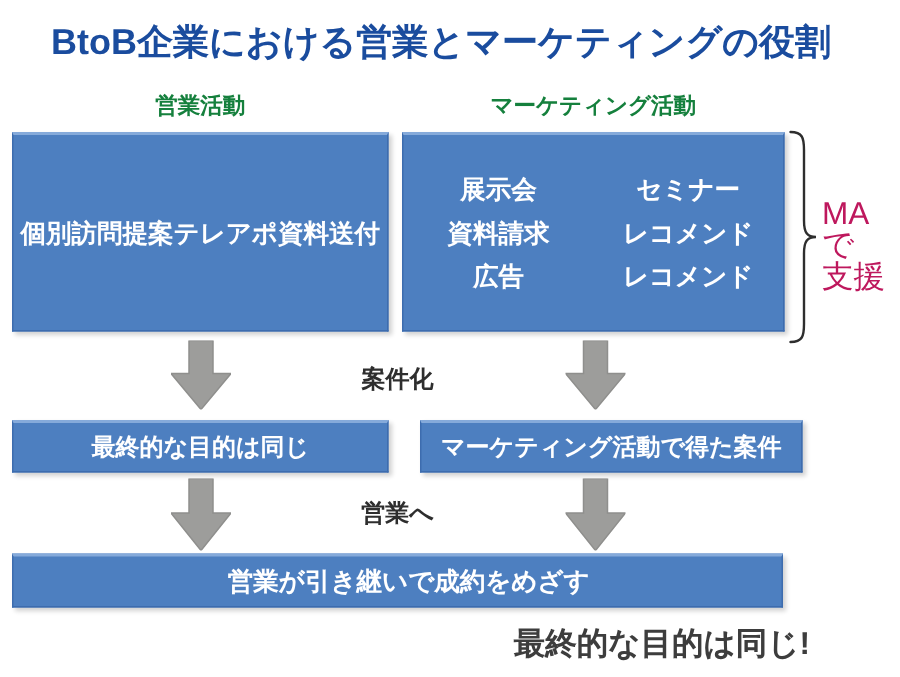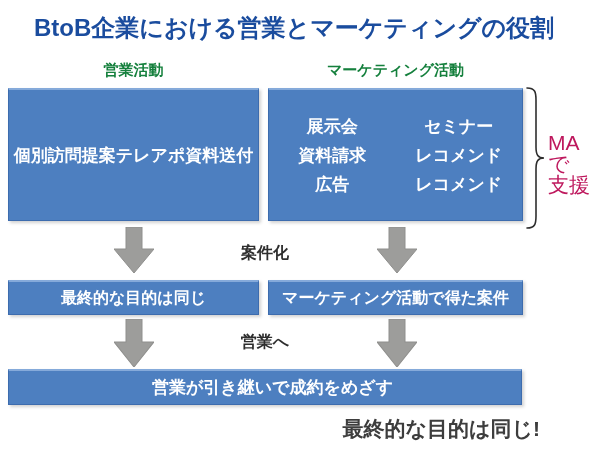--- a/index.html
+++ b/index.html
@@ -54,21 +54,21 @@
 
   .midbar, .finalbar {
     position:absolute; background:#4d7fc0; border:1px solid #3d6cae;
     border-top:2px solid #85aada; box-shadow:2px 2px 3px rgba(0,0,0,0.18);
     color:#ffffff; font-weight:bold; font-size:16px;
     display:flex; align-items:center; justify-content:center;
     box-sizing:border-box; white-space:nowrap;
   }
   .midbar { top:280px; height:35px; }
   .midbar.sales { left:8px; width:251px; }
-  .midbar.marketing { left:268px; width:255px; }
+  .midbar.marketing { left:280px; width:255px; }
   .finalbar { left:8px; top:369px; width:514px; height:36px; font-size:17px;padding-left:15px; }
 
   .conclusion {
     position:absolute; left:10px; top:415px; width:530px; text-align:right;
     font-size:21px; font-weight:bold; color:#3d3d3d;
   }
 </style>
 </head>
 <body>
 

